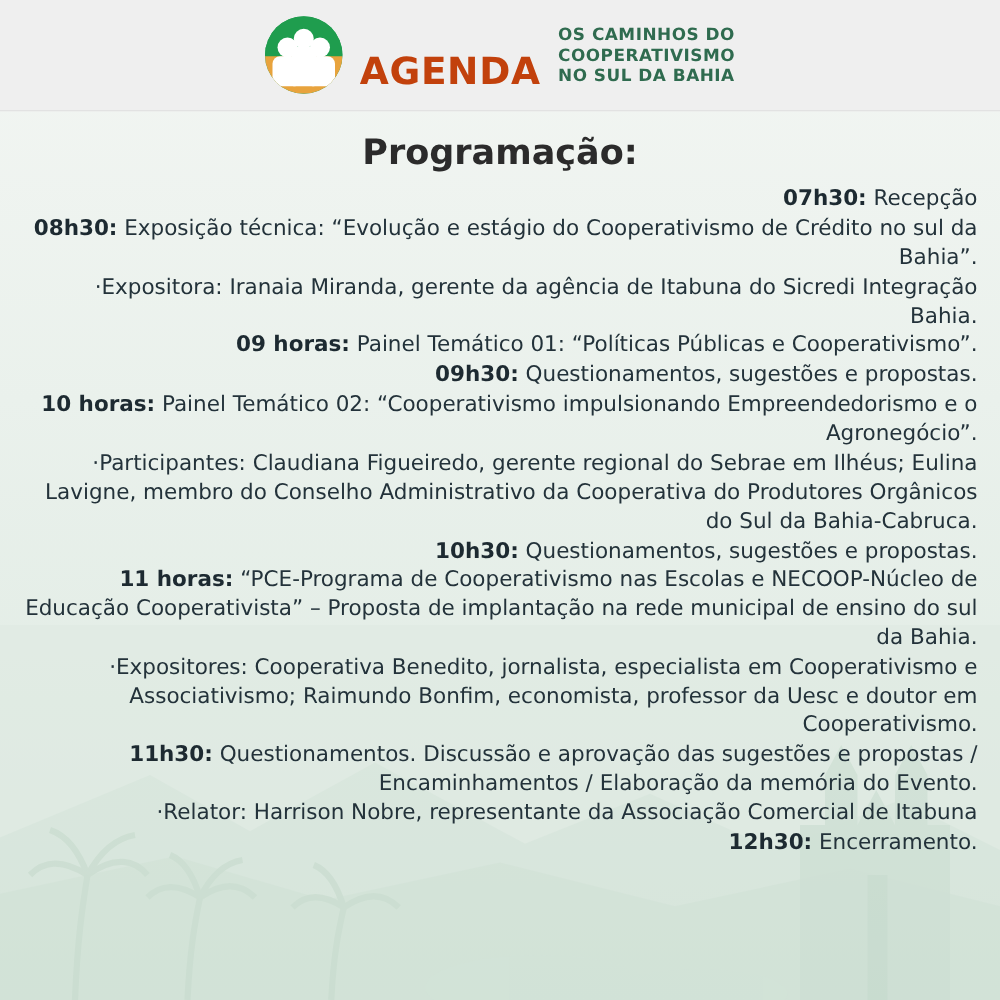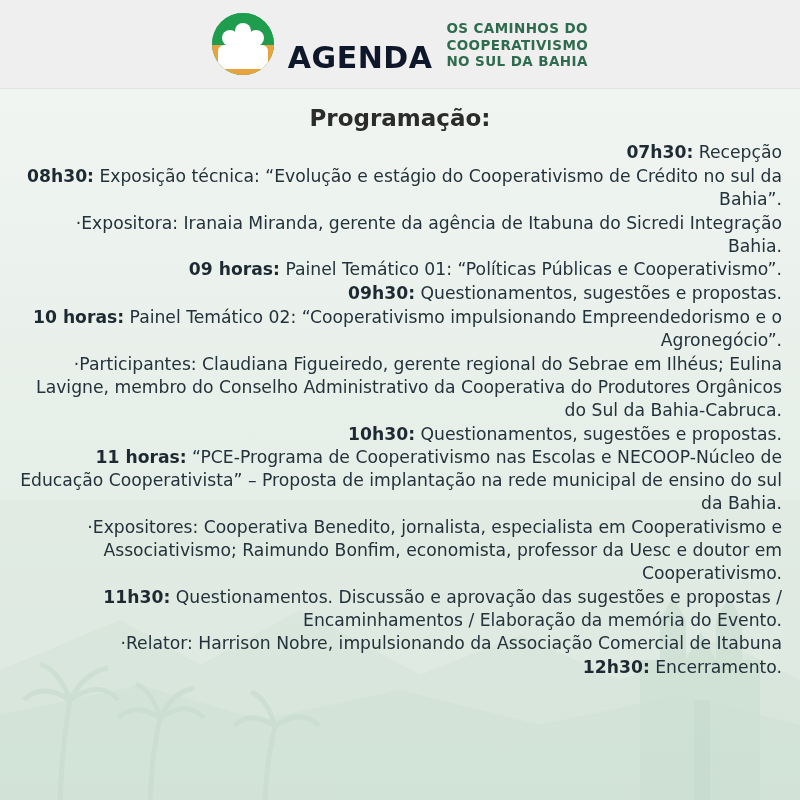--- a/index.html
+++ b/index.html
@@ -70,21 +70,21 @@
   .logo-mark .body2 { left: 36px; top: 32px; width: 20px; height: 24px; }
   .logo-mark .body3 { left: 21px; top: 24px; width: 20px; height: 32px; }
 
   .logo-words {
     line-height: 0.92;
     letter-spacing: 0.5px;
   }
   .logo-words .l1 {
     font-size: 30px;
     font-weight: bold;
-    color: #0f172a;
+    color: #c2410c;
     margin-top: 28px;
   }
   .logo-words .l2 {
     font-size: 30px;
     font-weight: bold;
     color: #2f6b4f;
   }
   .header-sub {
     color: #2f6b4f;
     font-size: 13.5px;
@@ -104,21 +104,21 @@
   }
 
   
   .content {
     position: relative;
     z-index: 3;
     padding: 14px 18px 0 18px;
   }
   .doc-title {
     text-align: center;
-    font-size: 23px;
+    font-size: 28px;
     font-weight: bold;
     color: #2b2b2b;
     margin: 2px 0 10px 0;
   }
   .sched {
     font-size: 17.2px;
     line-height: 1.33;
     color: #23323a;
   }
   .sched .line {
@@ -200,18 +200,18 @@
         <p class="line"><b>08h30:</b><span> Exposição técnica: “Evolução e estágio do Cooperativismo de Crédito no sul da Bahia”.</span></p>
         <p class="line"><span>·Expositora: Iranaia Miranda, gerente da agência de Itabuna do Sicredi Integração Bahia.</span></p>
         <p class="line"><b>09 horas:</b><span> Painel Temático 01: “Políticas Públicas e Cooperativismo”.</span></p>
         <p class="line"><b>09h30:</b><span> Questionamentos, sugestões e propostas.</span></p>
         <p class="line"><b>10 horas:</b><span> Painel Temático 02: “Cooperativismo impulsionando Empreendedorismo e o Agronegócio”.</span></p>
         <p class="line"><span>·Participantes: Claudiana Figueiredo, gerente regional do Sebrae em Ilhéus; Eulina Lavigne, membro do Conselho Administrativo da Cooperativa do Produtores Orgânicos do Sul da Bahia-Cabruca.</span></p>
         <p class="line"><b>10h30:</b><span> Questionamentos, sugestões e propostas.</span></p>
         <p class="line"><b>11 horas:</b><span> “PCE-Programa de Cooperativismo nas Escolas e NECOOP-Núcleo de Educação Cooperativista” – Proposta de implantação na rede municipal de ensino do sul da Bahia.</span></p>
         <p class="line"><span>·Expositores: Cooperativa Benedito, jornalista, especialista em Cooperativismo e Associativismo; Raimundo Bonfim, economista, professor da Uesc e doutor em Cooperativismo.</span></p>
         <p class="line"><b>11h30:</b><span> Questionamentos. Discussão e aprovação das sugestões e propostas / Encaminhamentos / Elaboração da memória do Evento.</span></p>
-        <p class="line"><span>·Relator: Harrison Nobre, impulsionando da Associação Comercial de Itabuna</span></p>
+        <p class="line"><span>·Relator: Harrison Nobre, representante da Associação Comercial de Itabuna</span></p>
         <p class="line"><b>12h30:</b><span> Encerramento.</span></p>
       </div>
   </div>
 
 </div>
 
 </body></html>

